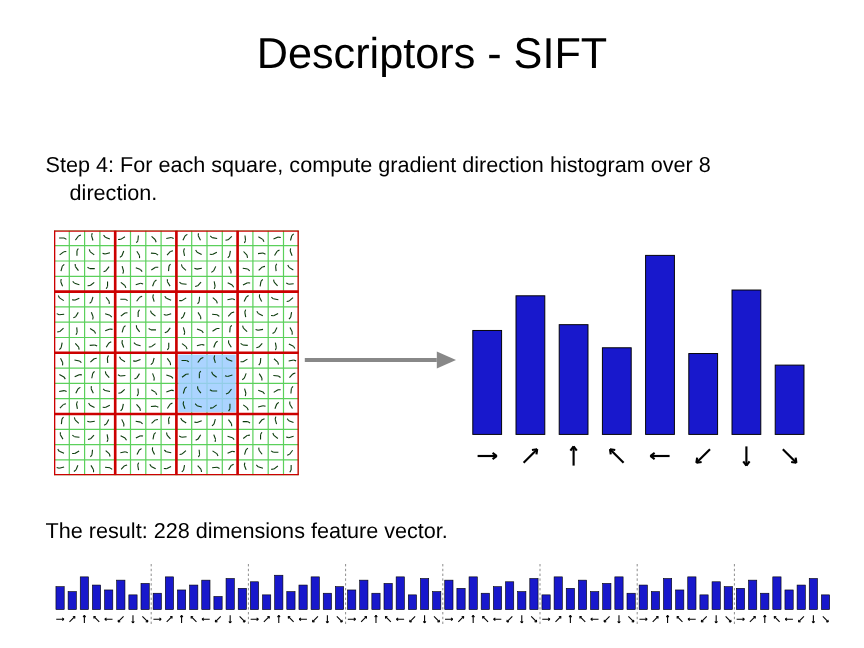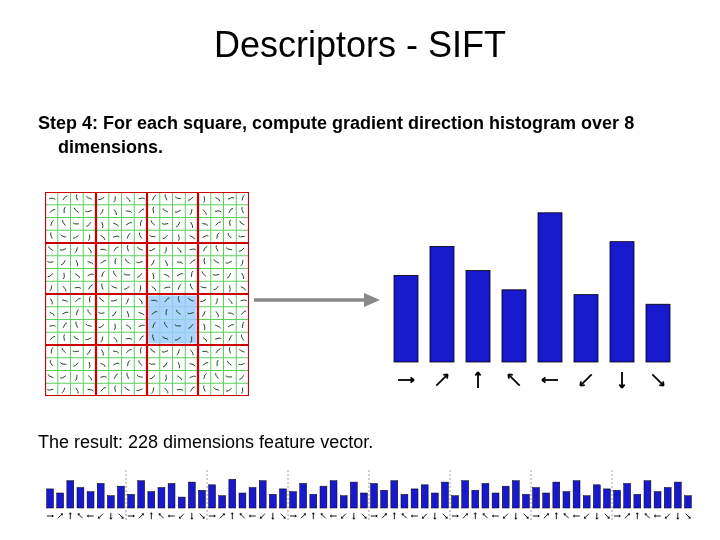--- a/index.html
+++ b/index.html
@@ -20,26 +20,25 @@
     position: absolute;
     top: 24px;
     left: 0;
     width: 100%;
     text-align: center;
     font-size: 36px;
     font-weight: 400;
   }
   .step-text {
     position: absolute;
-    top: 111px;
+    top: 125px;
     left: 38px;
     right: 40px;
     font-size: 18px;
     line-height: 1.35;
-    font-weight: bold;
   }
   .step-text .indent {
     display: block;
     padding-left: 20px;
   }
   .grid-figure {
     position: absolute;
     top: 192px;
     left: 45px;
     width: 204px;
@@ -116,21 +115,21 @@
 </style>
 </head>
 <body>
 
 <div class="slide">
 
   <div class="title">Descriptors - SIFT</div>
 
   <div class="step-text">
     <span>Step 4: For each square, compute gradient direction histogram over 8</span>
-    <span class="indent">dimensions.</span>
+    <span class="indent">direction.</span>
   </div>
 
   <svg class="grid-figure" viewBox="0 0 204 204">
     <rect x="0" y="0" width="204" height="204" fill="#ffffff"></rect>
     <g id="fine-grid" class="fine-grid">
         <line x1="0" y1="0" x2="0" y2="204"></line>
         <line x1="0" y1="0" x2="204" y2="0"></line>
         <line x1="12.75" y1="0" x2="12.75" y2="204"></line>
         <line x1="0" y1="12.75" x2="204" y2="12.75"></line>
         <line x1="25.5" y1="0" x2="25.5" y2="204"></line>

